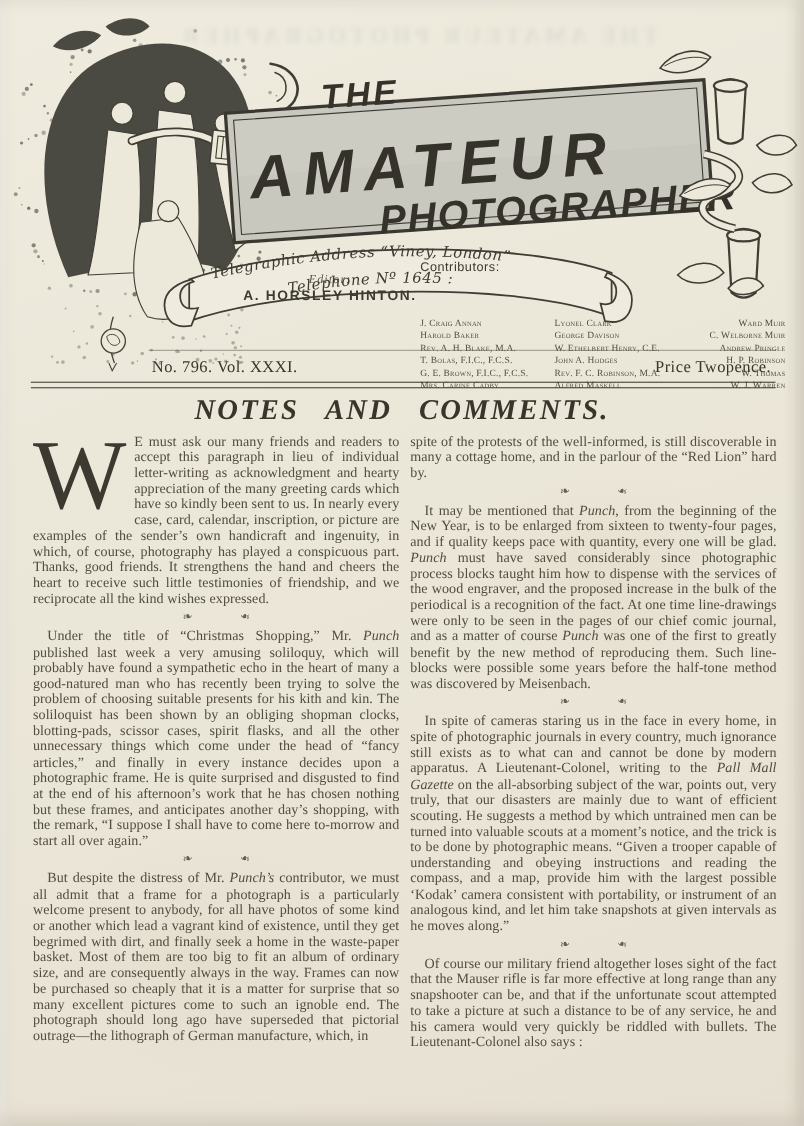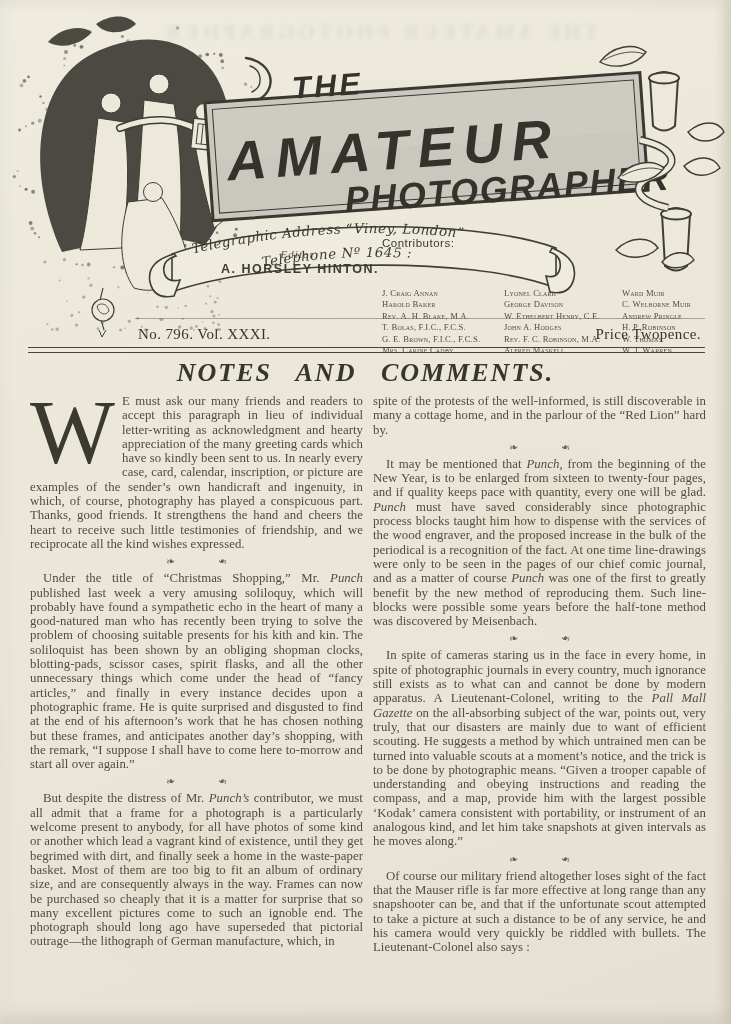--- a/index.html
+++ b/index.html
@@ -21,21 +21,21 @@
   .masthead-art{position:absolute;left:0;top:0;}
   .editor-block{position:absolute;left:188px;top:248px;width:224px;text-align:center;color:#3e3b30;}
   .editor-label{font-style:italic;font-size:11px;letter-spacing:1px;opacity:.85;}
   .editor-name{font-size:12.5px;font-weight:bold;letter-spacing:1.5px;margin-top:2px;font-family:"Liberation Sans",sans-serif;}
   .contrib-block{position:absolute;left:382px;top:237px;width:332px;color:#454135;}
   .contrib-heading{font-weight:normal;font-size:11.5px;text-align:left;letter-spacing:.5px;font-family:"Liberation Sans",sans-serif;color:#3a372c;}
   .contrib-cols{display:flex;margin-top:3px;}
   .contrib-col{flex:0 0 auto;margin-top:36px;}
   .contrib-col:nth-child(1){width:122px;}
   .contrib-col:nth-child(2){width:118px;}
-  .contrib-col:nth-child(3){width:92px;}
+  .contrib-col:nth-child(3){width:92px;text-align:right;}
   .contrib-name{font-size:8.6px;line-height:11.4px;font-variant:small-caps;letter-spacing:.2px;white-space:nowrap;color:#514d40;}
   .thin-rule{position:absolute;left:135px;top:318px;width:570px;border-top:1px solid rgba(90,85,70,.45);}
   .dateline{
     position:absolute;left:0;top:326px;width:731px;box-sizing:border-box;
     padding:0 30px 0 138px;display:flex;justify-content:space-between;align-items:baseline;
     font-weight:normal;font-size:15px;color:#393528;letter-spacing:.4px;
   }
   .rule-double{position:absolute;left:28px;top:347px;width:677px;height:4px;border-top:1.8px solid #47443a;border-bottom:1.6px solid #47443a;}
   .headline{
     position:absolute;left:0;top:358px;width:731px;text-align:center;

